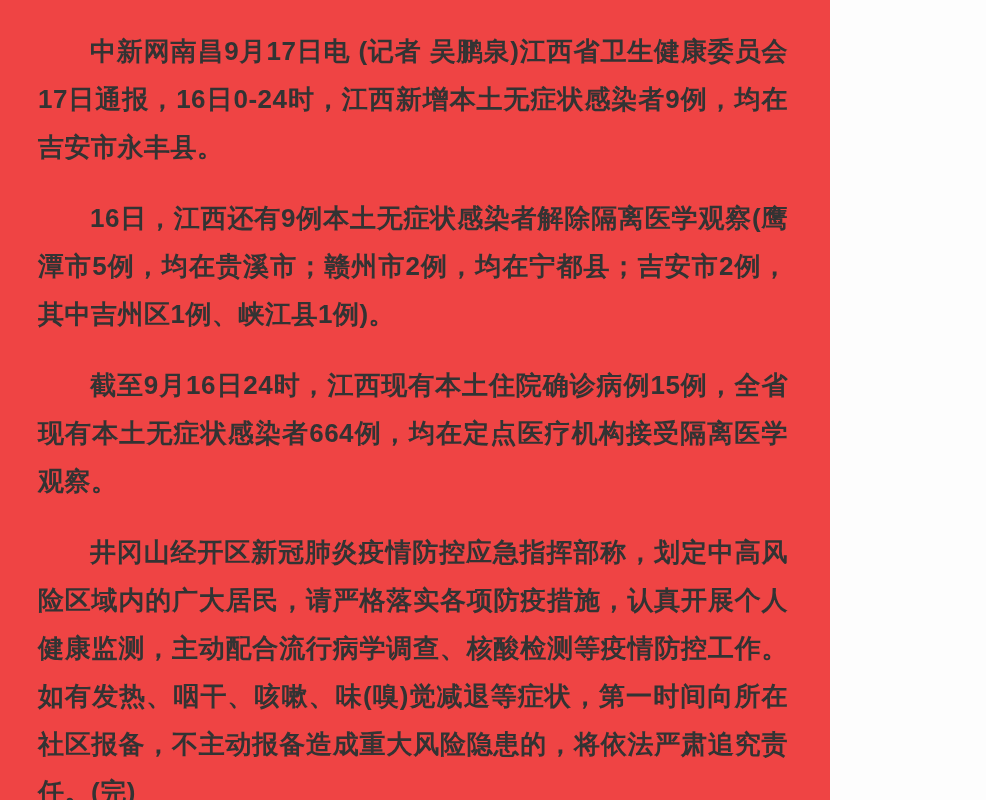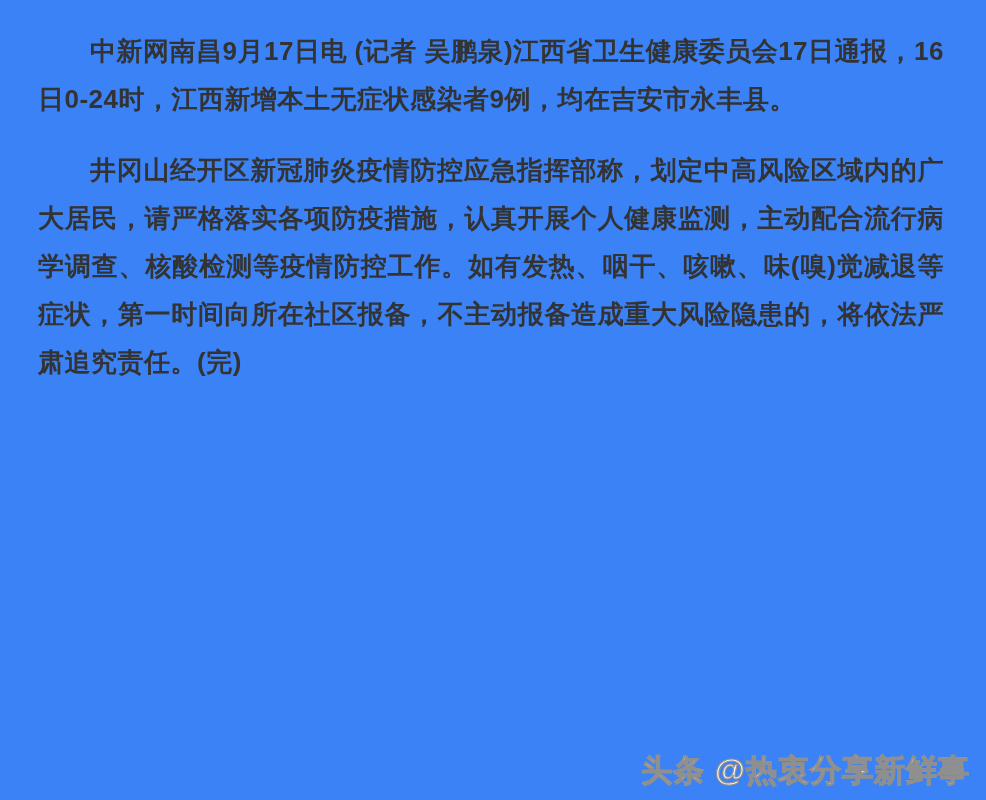--- a/index.html
+++ b/index.html
@@ -2,23 +2,23 @@
 <html><head>
 <meta charset="utf-8">
 <style>
   html, body {
     margin: 0;
     padding: 0;
     background: #fdfdfd;
   }
   .page {
     position: relative;
-    width: 986px;
+    width: 830px;
     height: 800px;
-    background: #3b82f6;
+    background: #ef4444;
     overflow: hidden;
     font-family: "Liberation Sans", "DejaVu Sans", sans-serif;
   }
   .article {
     padding: 27px 42px 0 38px;
     color: #333333;
   }
   .article p {
     margin: 0 0 23px 0;
     font-size: 26px;
@@ -42,16 +42,17 @@
     text-shadow: 0 0 1px rgba(120,120,120,0.55);
     pointer-events: none;
   }
 </style>
 </head>
 <body>
 
 <div class="page">
   <div class="article">
     <p>中新网南昌9月17日电 (记者 吴鹏泉)江西省卫生健康委员会17日通报，16日0-24时，江西新增本土无症状感染者9例，均在吉安市永丰县。</p>
+    <p>16日，江西还有9例本土无症状感染者解除隔离医学观察(鹰潭市5例，均在贵溪市；赣州市2例，均在宁都县；吉安市2例，其中吉州区1例、峡江县1例)。</p>
+    <p>截至9月16日24时，江西现有本土住院确诊病例15例，全省现有本土无症状感染者664例，均在定点医疗机构接受隔离医学观察。</p>
     <p>井冈山经开区新冠肺炎疫情防控应急指挥部称，划定中高风险区域内的广大居民，请严格落实各项防疫措施，认真开展个人健康监测，主动配合流行病学调查、核酸检测等疫情防控工作。如有发热、咽干、咳嗽、味(嗅)觉减退等症状，第一时间向所在社区报备，不主动报备造成重大风险隐患的，将依法严肃追究责任。(完)</p>
   </div>
-  <div class="watermark">头条 @热衷分享新鲜事</div>
 </div>
 
 </body></html>

